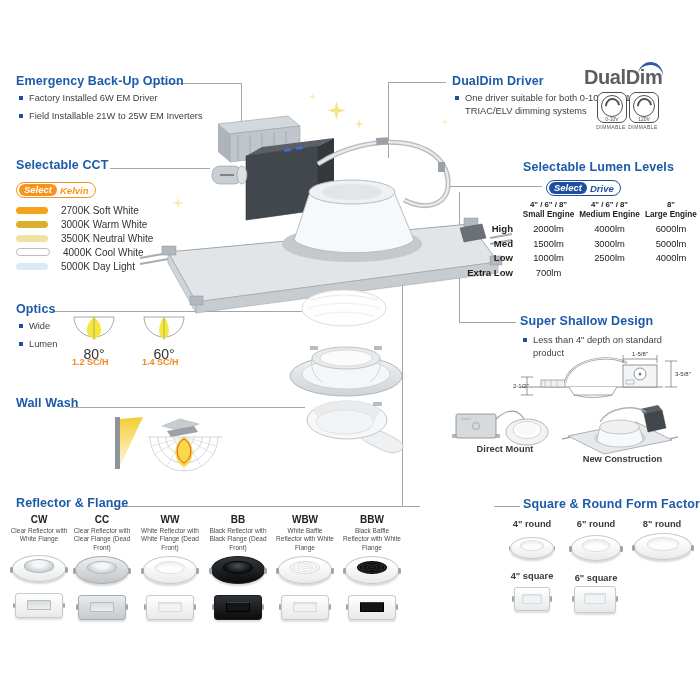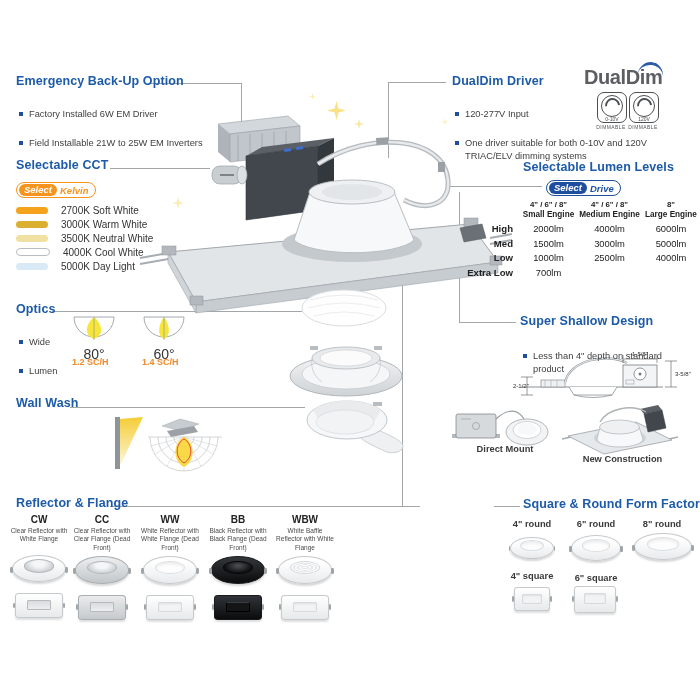--- a/index.html
+++ b/index.html
@@ -4,21 +4,21 @@
 <style>
   html,body { margin:0; padding:0; background:#fff; }
   #page { position:relative; width:700px; height:700px; background:#fff; overflow:hidden;
           font-family:"Liberation Sans", sans-serif; }
 
   .sec-h { position:absolute; z-index:3; font-weight:bold; font-size:12.5px; color:#1d5ba8; letter-spacing:.1px; white-space:nowrap; }
   .line  { position:absolute; z-index:1; background:#a3a7aa; }
   .hl { height:1px; } .vl { width:1px; }
 
   .bullets { position:absolute; z-index:3; margin:0; padding:0; list-style:none; font-size:9.3px; color:#3e3e3e; }
-  .bullets li { margin-bottom:5px; padding-left:11px; position:relative; line-height:1.4;margin-top:16px; }
+  .bullets li { margin-bottom:5px; padding-left:11px; position:relative; line-height:1.4; }
   .bullets li::before { content:""; position:absolute; left:1px; top:4px; width:4px; height:4px; background:#1d4f9e; }
 
   .badge { position:absolute; z-index:3; display:inline-flex; align-items:center; border:1.5px solid; border-radius:10px;
            padding:1px 6px 1px 2px; font-style:italic; font-weight:bold; font-size:9.5px; white-space:nowrap; background:#fff; }
   .badge .sel { color:#fff; border-radius:8px; padding:0 5px 1px; margin-right:3px; }
   .badge.orange { border-color:#f7941e; color:#f7941e; } .badge.orange .sel { background:#f7941e; }
   .badge.blue { border-color:#1d4f9e; color:#1d4f9e; } .badge.blue .sel { background:#1d4f9e; }
 
   .cct-list { position:absolute; left:16px; top:203px; z-index:3; }
   .cct-row { display:flex; align-items:center; height:14px; }
@@ -332,24 +332,35 @@
     <div class="desc">White Baffle Reflector with White Flange</div>
     <div class="trim-round" style="width:56px;height:34px">
         <div class="tr-fl fl-white"></div>
         <div class="tr-cone cone-bafw"></div>
       </div>
     <div class="trim-sq" style="width:52px;height:31px">
         <div class="sq-b sqb-white"></div>
         <div class="sq-o sqo-white"></div>
       </div>
   </div>
+  <div class="refl-col" style="left:341px">
+    <div class="code">BBW</div>
+    <div class="desc">Black Baffle Reflector with White Flange</div>
+    <div class="trim-round" style="width:56px;height:34px">
+        <div class="tr-fl fl-white"></div>
+        <div class="tr-cone cone-bafb"></div>
+      </div>
+    <div class="trim-sq" style="width:52px;height:31px">
+        <div class="sq-b sqb-white"></div>
+        <div class="sq-o sqo-black"></div>
+      </div>
+  </div>
 
   <div class="sec-h" style="left:452px;top:74px">DualDim Driver</div>
   <ul class="bullets" style="left:454px;top:92px;width:196px">
-    <li>120-277V Input</li>
     <li>One driver suitable for both 0-10V and 120V TRIAC/ELV dimming systems</li>
   </ul>
   <div class="dd-logo">
     <span>DualDim</span>
     <div class="dd-arc"></div>
   </div>
   <div class="knob" style="left:597px;top:92px">
     <div class="circ"></div>
       <div class="v">0-10V</div>
   </div>

